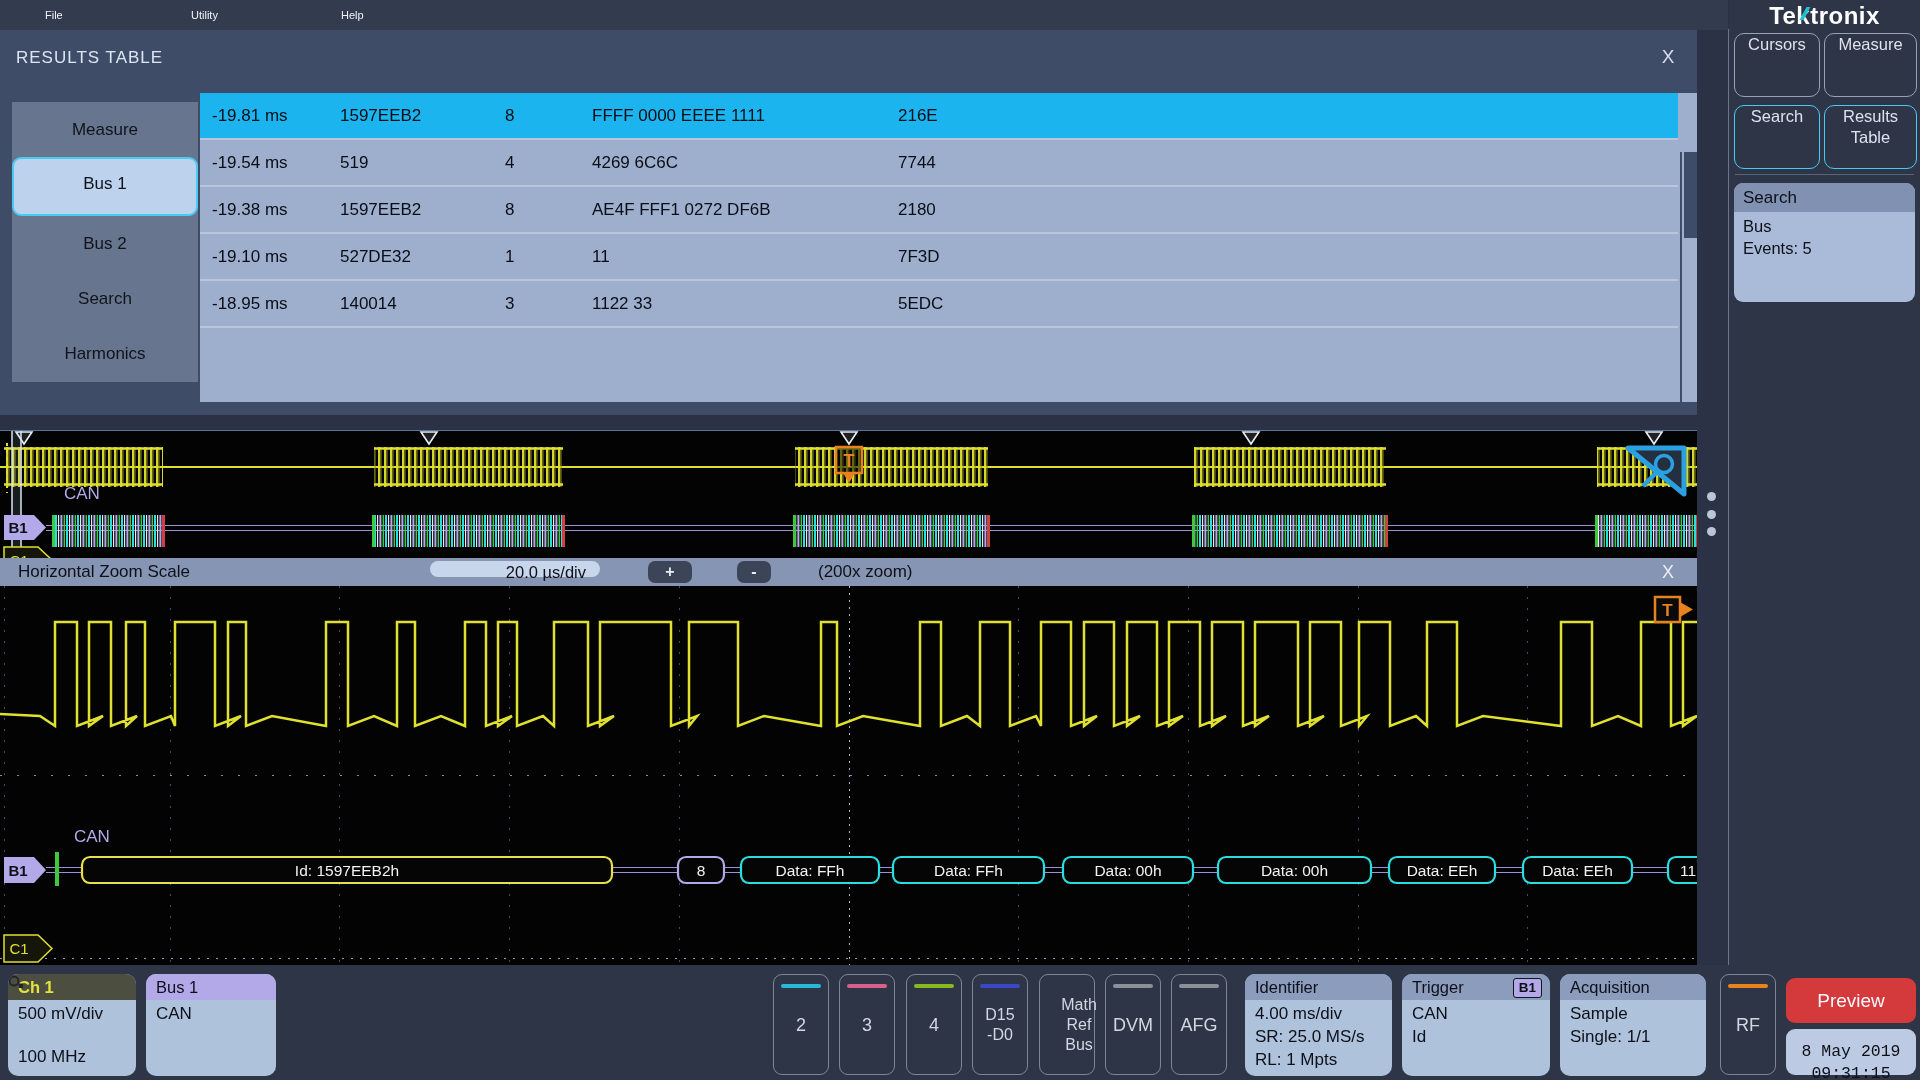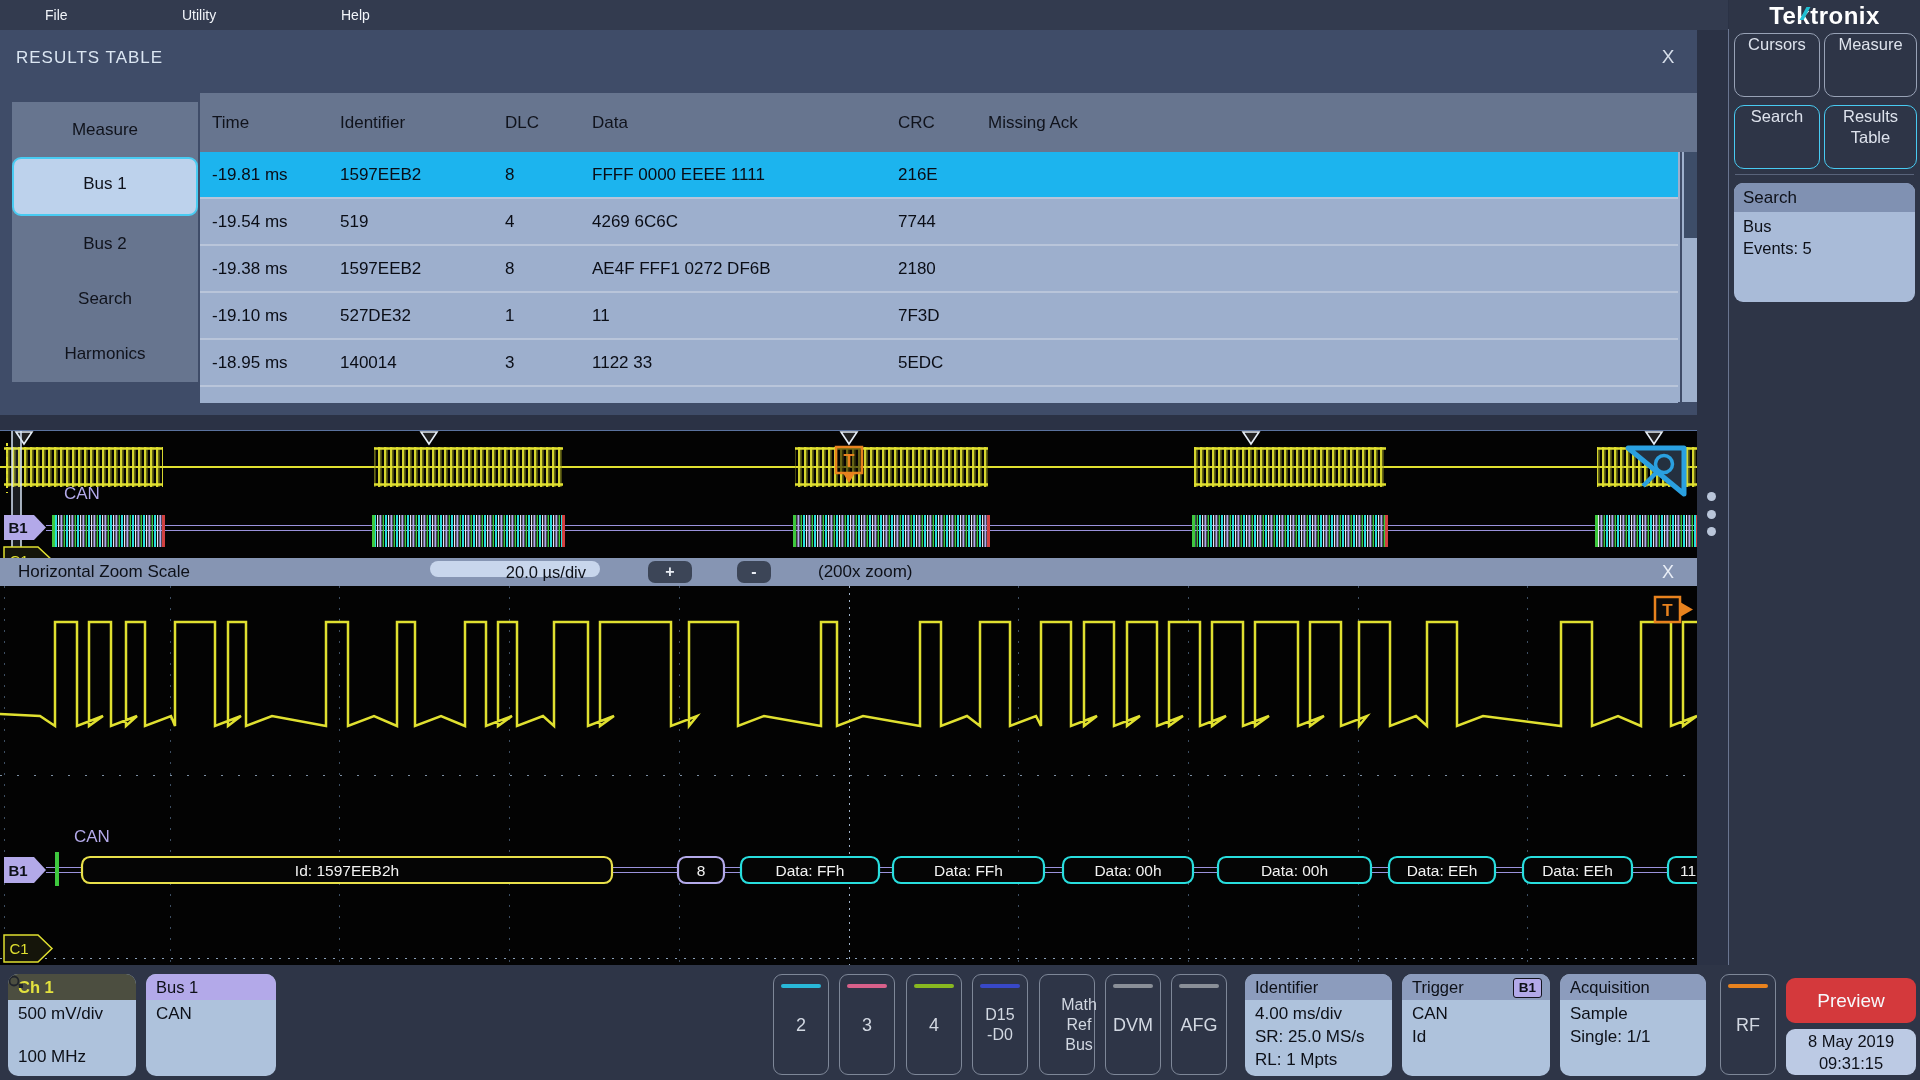--- a/index.html
+++ b/index.html
@@ -1,21 +1,21 @@
 <!DOCTYPE html>
 <html><head>
 <meta charset="utf-8">
 <style>
   html,body{margin:0;padding:0;background:#2b3245;}
   body{width:1920px;height:1080px;position:relative;overflow:hidden;
        font-family:"Liberation Sans",sans-serif;color:#0c0f18;}
   .abs{position:absolute;}
   
   #menubar{left:0;top:0;width:1728px;height:30px;background:#333b4f;}
-  .menu-item{position:absolute;top:0;height:30px;line-height:30px;color:#f2f5fa;font-size:14px;cursor:default;}
+  .menu-item{position:absolute;top:0;height:30px;line-height:30px;color:#f2f5fa;font-size:11px;cursor:default;}
   
   #rt-panel{left:0;top:30px;width:1697px;height:385px;background:#3f4c68;}
   #rt-title{position:absolute;left:16px;top:18px;color:#dbe6f2;font-size:17px;letter-spacing:1px;}
   #rt-close{position:absolute;left:1655px;top:16px;color:#d6deea;font-size:19px;width:26px;text-align:center;}
   #rt-tabs{position:absolute;left:12px;top:72px;width:186px;height:280px;background:#67758f;}
   .rt-tab{height:55px;line-height:55px;text-align:center;font-size:17px;color:#10131c;}
   .rt-tab.sel{background:#bdd2ec;border:2px solid #48cbf2;border-radius:9px;line-height:49px;}
   #rt-table{position:absolute;left:200px;top:63px;width:1497px;height:309px;background:#9dafcd;}
   .rt-grid{display:grid;grid-template-columns:128px 165px 87px 306px 90px 1fr;}
   .rt-grid>div{padding-left:12px;overflow:hidden;white-space:nowrap;}
@@ -60,50 +60,42 @@
   .chan-btn{position:absolute;top:9px;height:101px;width:56px;border:1.5px solid #7e8798;border-radius:9px;
             box-sizing:border-box;color:#d2d8e2;font-size:18px;display:flex;flex-direction:column;
             align-items:center;justify-content:center;line-height:20px;}
   .chan-btn .cline{position:absolute;top:9px;left:7px;right:7px;height:4px;border-radius:2px;}
   .chan-btn.small{font-size:16px;}
   #b1chip{position:absolute;right:8px;top:4px;height:18px;line-height:18px;padding:0 5px;background:#b3a9e9;
           border:1px solid #14141e;border-radius:3px;font-size:13.5px;font-weight:bold;color:#0d1018;}
   #preview-btn{position:absolute;left:1786px;top:978px;width:130px;height:45px;background:#d4393c;border-radius:9px;
                color:#f6f8fb;font-size:19px;text-align:center;line-height:45px;}
   #datetime{position:absolute;left:1786px;top:1029px;width:130px;height:46px;background:#bccae4;border-radius:9px;
-            color:#0d1018;font-size:16.5px;text-align:center;line-height:22px;padding-top:1px;box-sizing:border-box;}
+            color:#0d1018;font-size:16.5px;text-align:center;line-height:22px;padding-top:12px;box-sizing:border-box;font-family:Liberation Mono, monospace;}
 </style>
 </head>
 <body>
 
 <div id="menubar" class="abs">
     <div class="menu-item" style="left: 45px;">File</div>
-    <div class="menu-item" style="left: 182px;">Utility</div>
+    <div class="menu-item" style="left: 191px;">Utility</div>
     <div class="menu-item" style="left: 341px;">Help</div>
   </div>
 
 <div id="rt-panel" class="abs">
   <div id="rt-title">RESULTS TABLE</div>
   <div id="rt-close">X</div>
   <div id="rt-tabs">
       <div class="rt-tab">Measure</div>
       <div class="rt-tab sel">Bus 1</div>
       <div class="rt-tab">Bus 2</div>
       <div class="rt-tab">Search</div>
       <div class="rt-tab">Harmonics</div>
     </div>
   <div id="rt-table">
-    <div id="rt-head" class="rt-grid">
-        <div>Time</div>
-        <div>Identifier</div>
-        <div>DLC</div>
-        <div>Data</div>
-        <div>CRC</div>
-        <div>Missing Ack</div>
-      </div>
     <div id="rt-body">
         <div class="rt-row rt-grid sel">
           <div>-19.81 ms</div>
           <div>1597EEB2</div>
           <div>8</div>
           <div>FFFF 0000 EEEE 1111</div>
           <div>216E</div>
           <div></div>
         </div>
         <div class="rt-row rt-grid">

